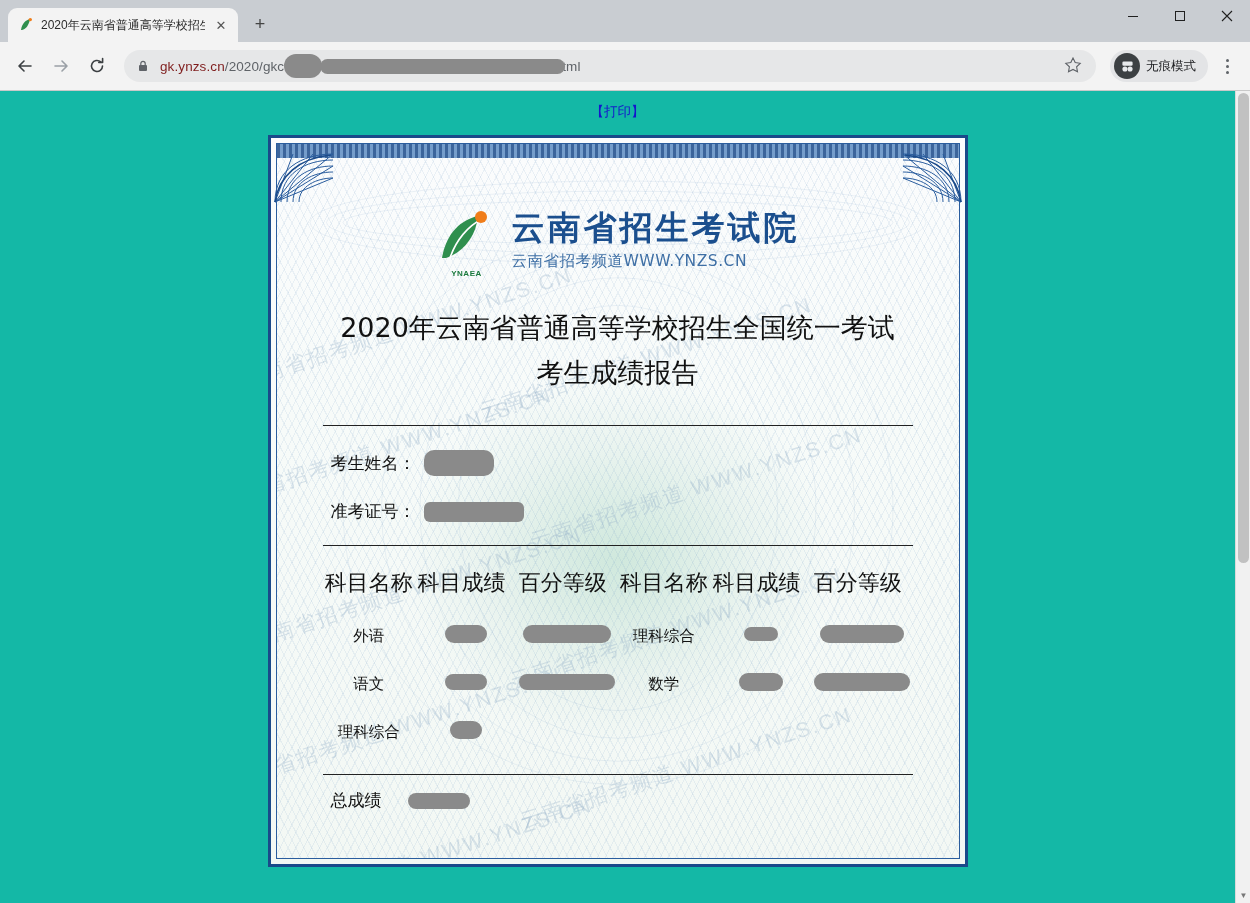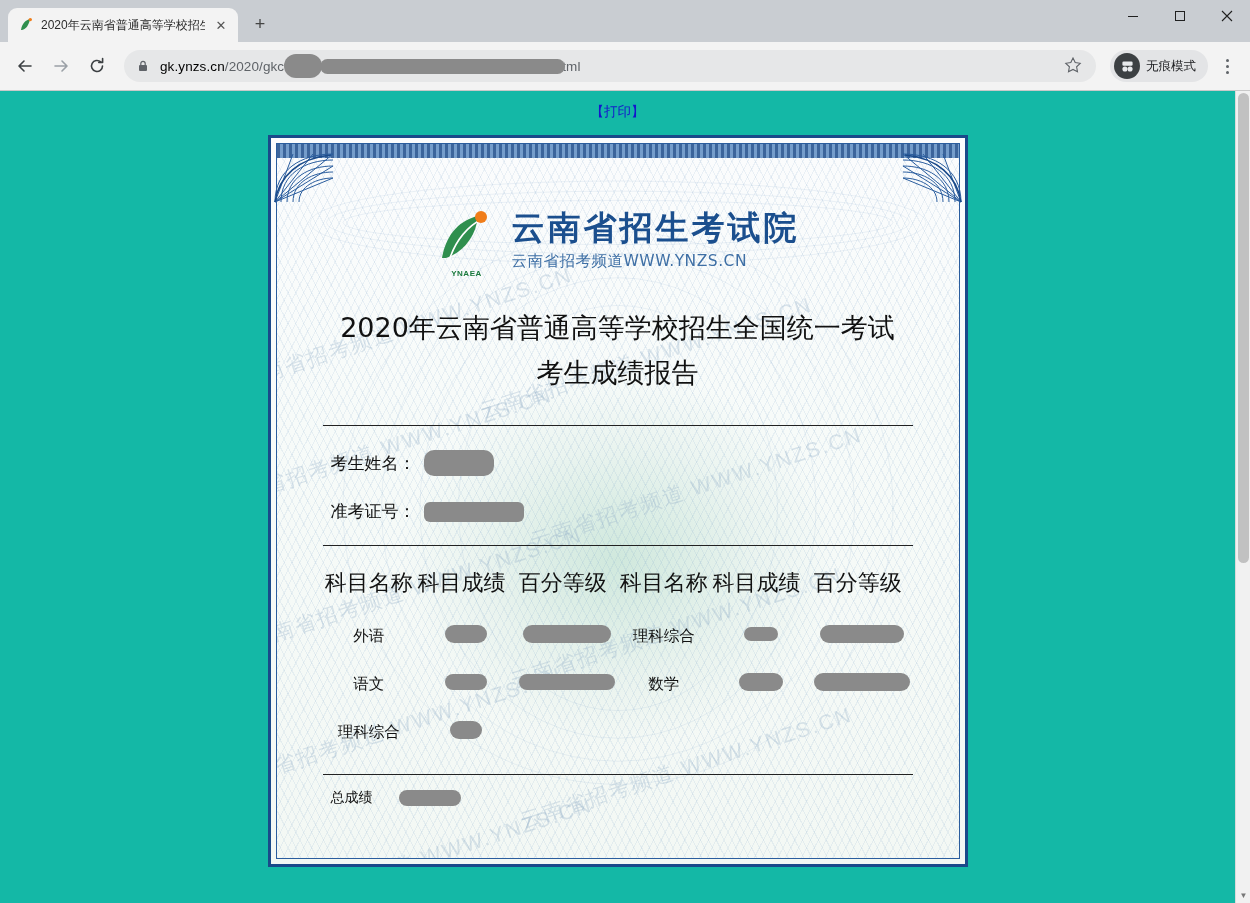--- a/index.html
+++ b/index.html
@@ -87,21 +87,21 @@
     gap: 10px;
     position: relative;
     overflow: hidden;
   }
   .lock-icon { width: 14px; height: 14px; flex: 0 0 14px; color:#5f6368; }
   .url-text {
     font-size: 13.5px; color: #202124;
     white-space: nowrap;
     letter-spacing: 0.1px;
   }
-  .url-host { color: #000000; }
+  .url-host { color: #7f1d1d; }
   .url-path { color: #5f6368; }
   .star-icon { width: 20px; height: 20px; color: #5f6368; margin-left:auto; flex:0 0 20px;}
   .incognito-pill {
     height: 32px; display: flex; align-items: center;
     background: #e3e4e6; border-radius: 16px;
     padding: 0 12px 0 4px; gap: 6px; margin-left: 4px;
   }
   .incognito-avatar {
     width: 26px; height: 26px; border-radius: 50%;
     background: #3c4043; display:flex; align-items:center; justify-content:center;
@@ -240,21 +240,21 @@
   table.scores th {
     font-size: 22px; font-weight: normal; color: #111;
     padding: 10px 0 14px; text-align: center;
   }
   table.scores td {
     font-size: 15.5px; color: #111; text-align: center;
     padding: 13px 0;
   }
   .total-row {
     display:flex; align-items:center; gap:18px;
-    font-size: 14px; color:#111; padding-left: 8px; margin-top: 14px;
+    font-size: 17px; color:#111; padding-left: 8px; margin-top: 14px;
     font-family: Liberation Sans, sans-serif;
   }
 
   
   .scrollbar {
     position: absolute; right: 0; top: 0; bottom: 0; width: 15px;
     background: #f1f1f1; border-left: 1px solid #dadada;
   }
   .scroll-thumb {
     position: absolute; left: 2px; width: 11px; top: 2px; height: 470px;

